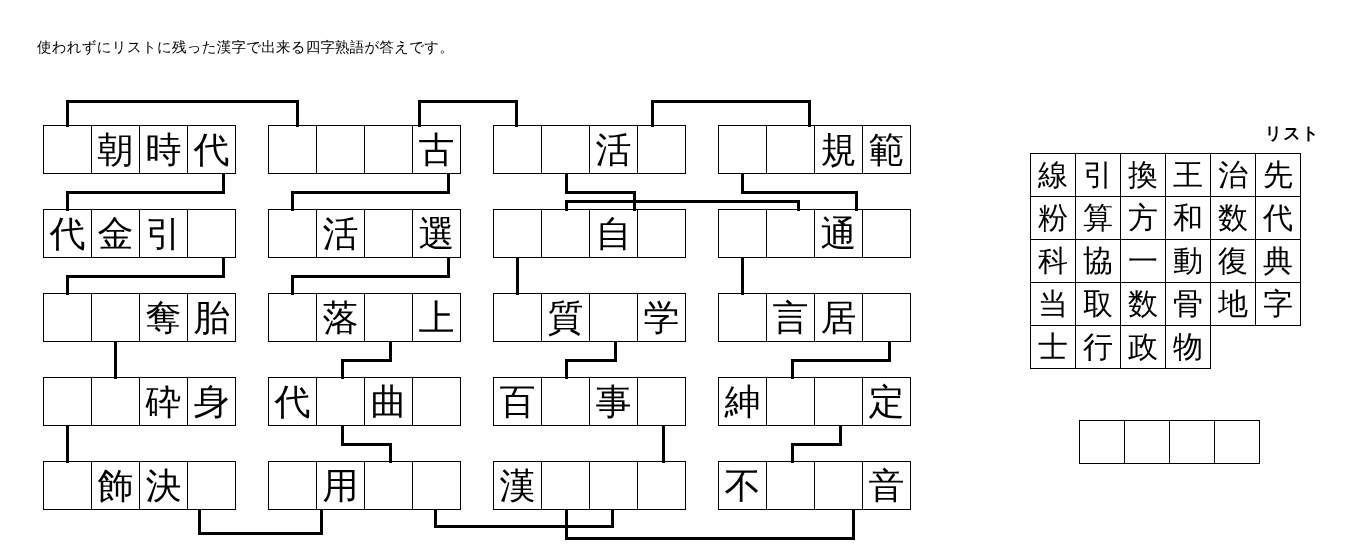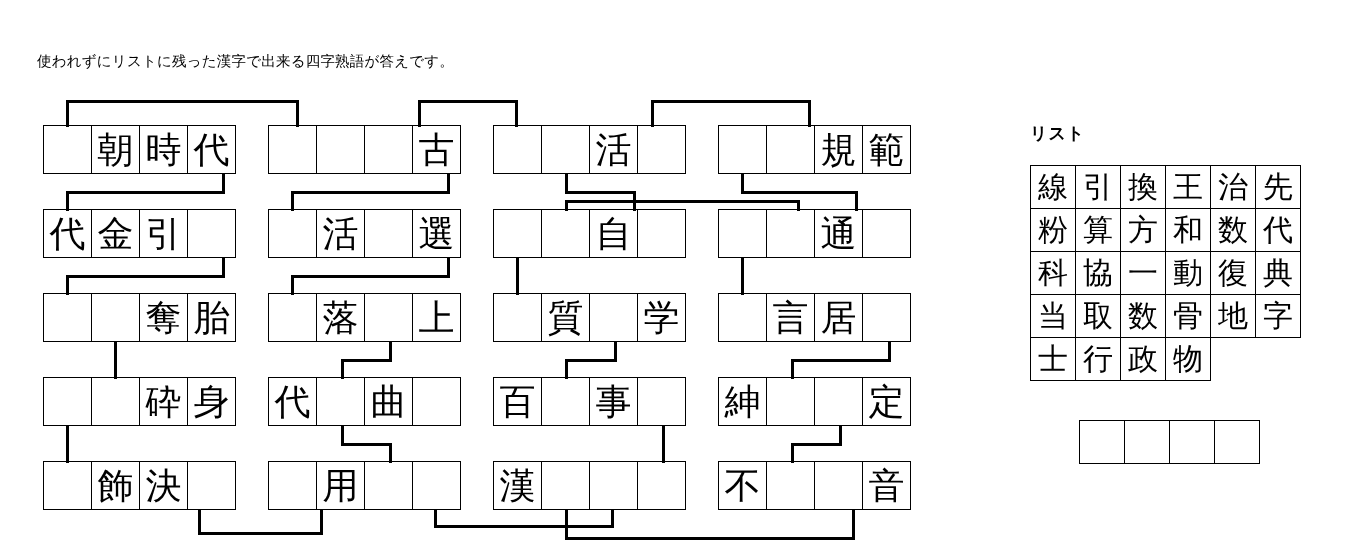--- a/index.html
+++ b/index.html
@@ -6,21 +6,21 @@
   body{
     width:1351px;height:547px;
     background:#ffffff;
     font-family:"Liberation Sans","DejaVu Sans",sans-serif;
     color:#000000;
     overflow:hidden;
     position:relative;
   }
   .instructions{position:absolute;left:37px;top:12px;width:1000px;}
   .instr-line{font-size:14.5px;line-height:1.35;letter-spacing:.2px;white-space:nowrap;}
-  .instr-line.second{margin-top:40px;}
+  .instr-line.second{margin-top:26px;}
 
   
   #puzzle{position:absolute;left:0;top:0;width:960px;height:547px;}
   .grid-row{position:absolute;display:flex;}
   .cell{
     width:49px;height:49px;
     border:1px solid #000;
     margin-left:-1px;
     box-sizing:border-box;
     display:flex;align-items:center;justify-content:center;
@@ -31,23 +31,23 @@
   .cell:first-child{margin-left:0;}
 
   
   .seg{position:absolute;background:#000;}
   .seg.h{height:3px;}
   .seg.v{width:3px;}
 
   
   #list-panel{position:absolute;left:1030px;top:122px;width:290px;}
   #list-title{
-    text-align:left;font-size:17px;font-weight:bold;
+    text-align:right;font-size:17px;font-weight:bold;
     font-family:"DejaVu Sans","Liberation Sans",sans-serif;
-    margin-bottom:20px;letter-spacing:1px;
+    margin-bottom:8px;letter-spacing:1px;
   }
   #list-grid{display:flex;flex-direction:column;}
   .list-row{display:flex;}
   .list-row + .list-row .list-cell{margin-top:-1px;}
   .list-cell{
     width:46px;height:44px;
     border:1px solid #000;margin-left:-1px;box-sizing:border-box;
     display:flex;align-items:center;justify-content:center;
     font-size:30px;line-height:1;
     font-family:"DejaVu Sans","Liberation Sans",sans-serif;

